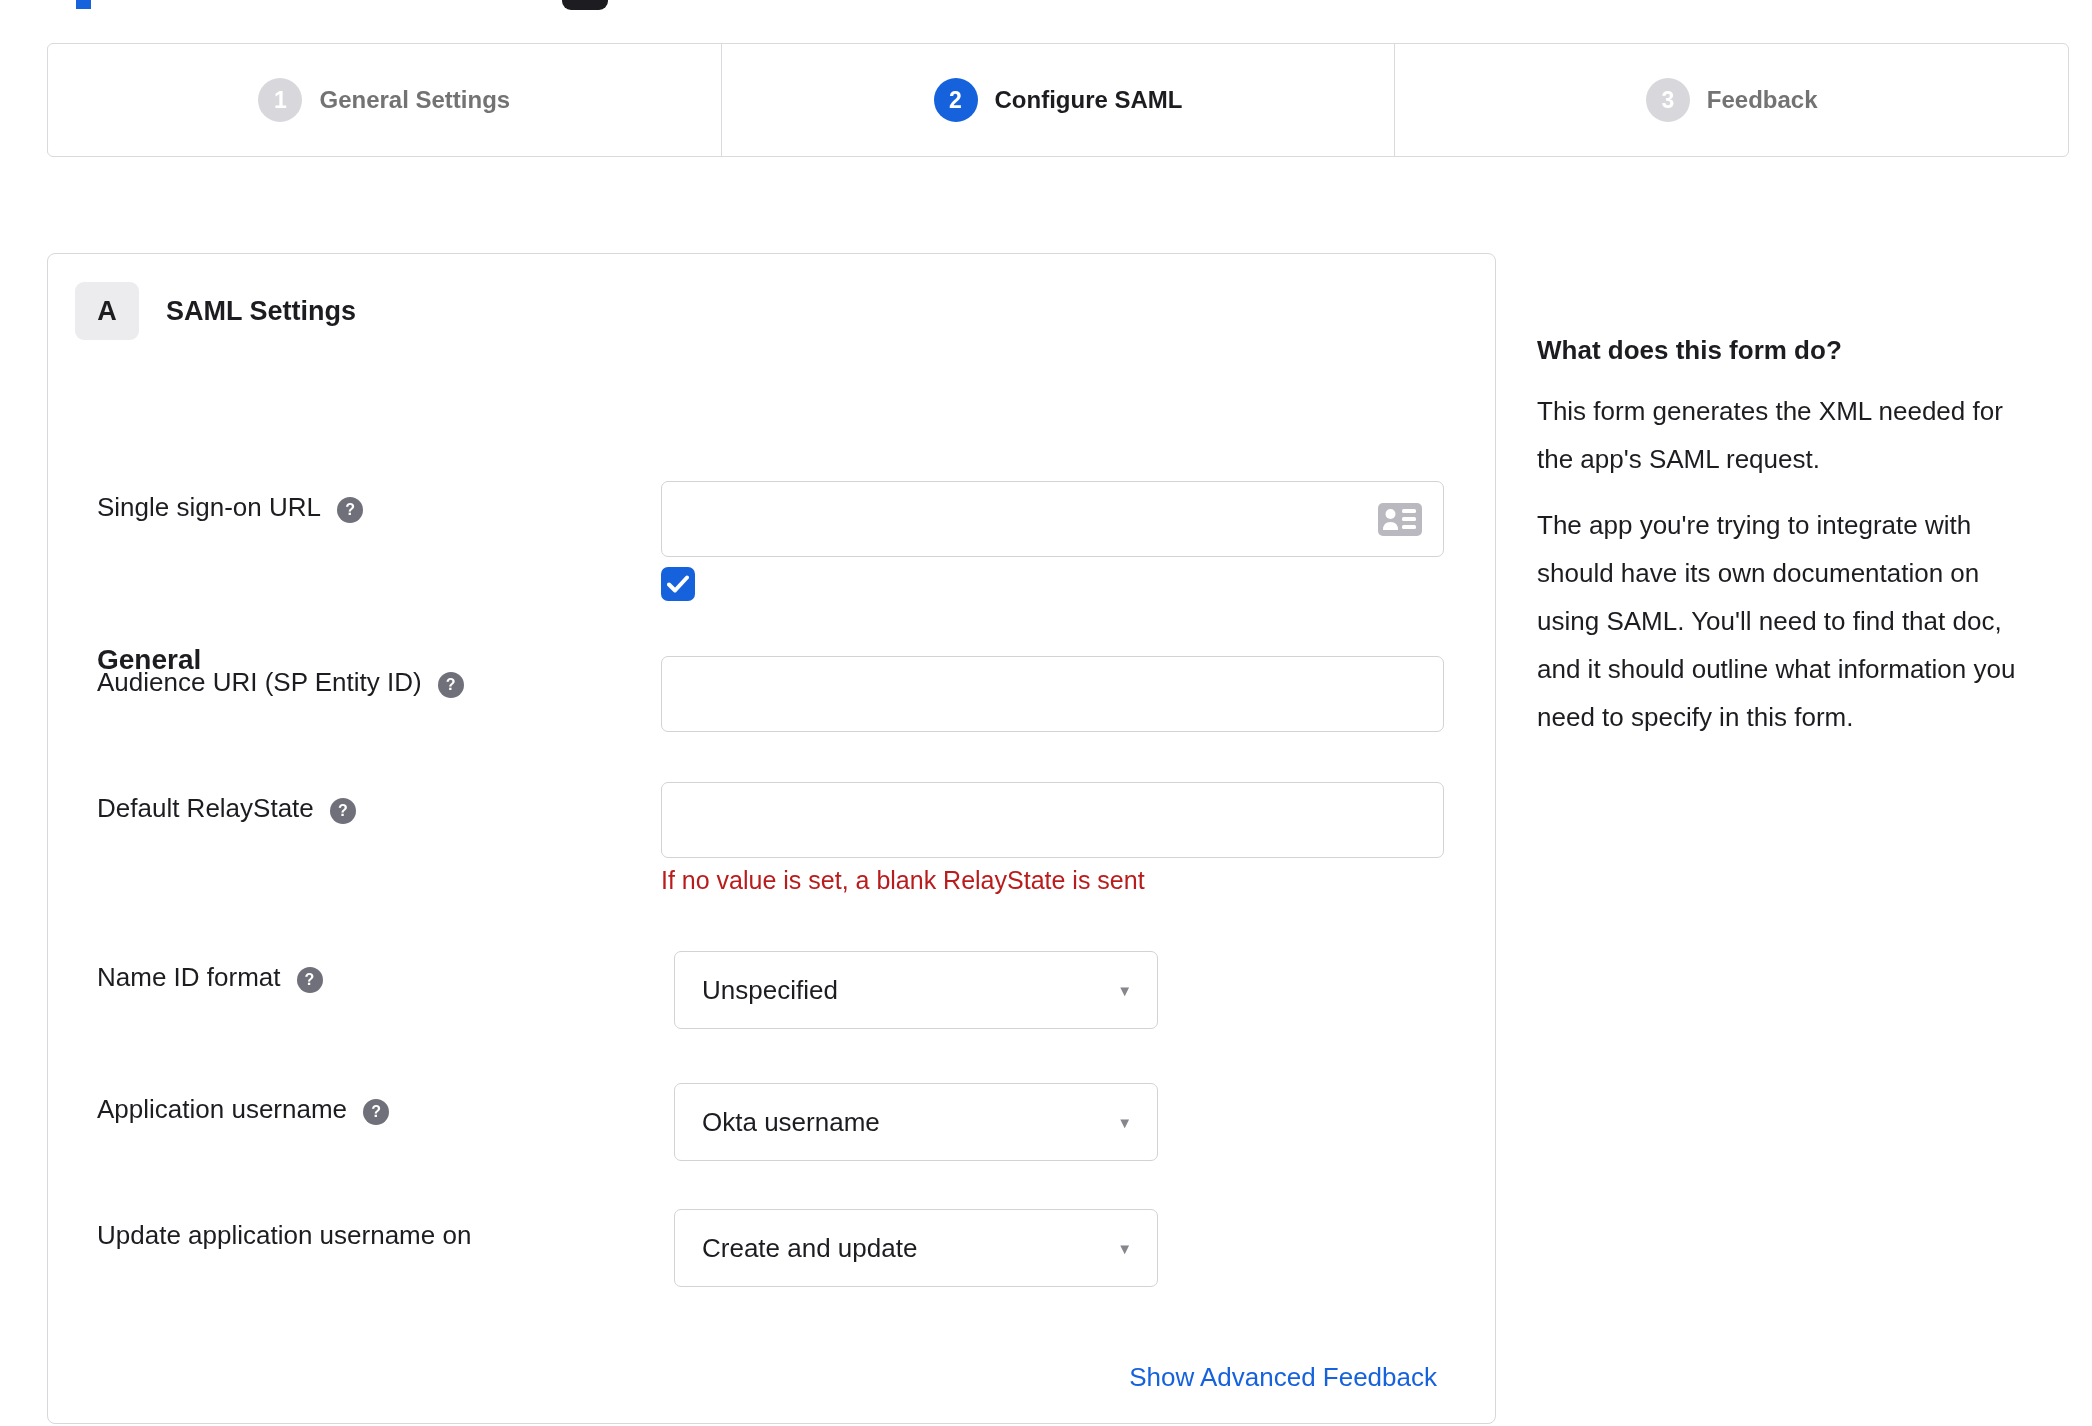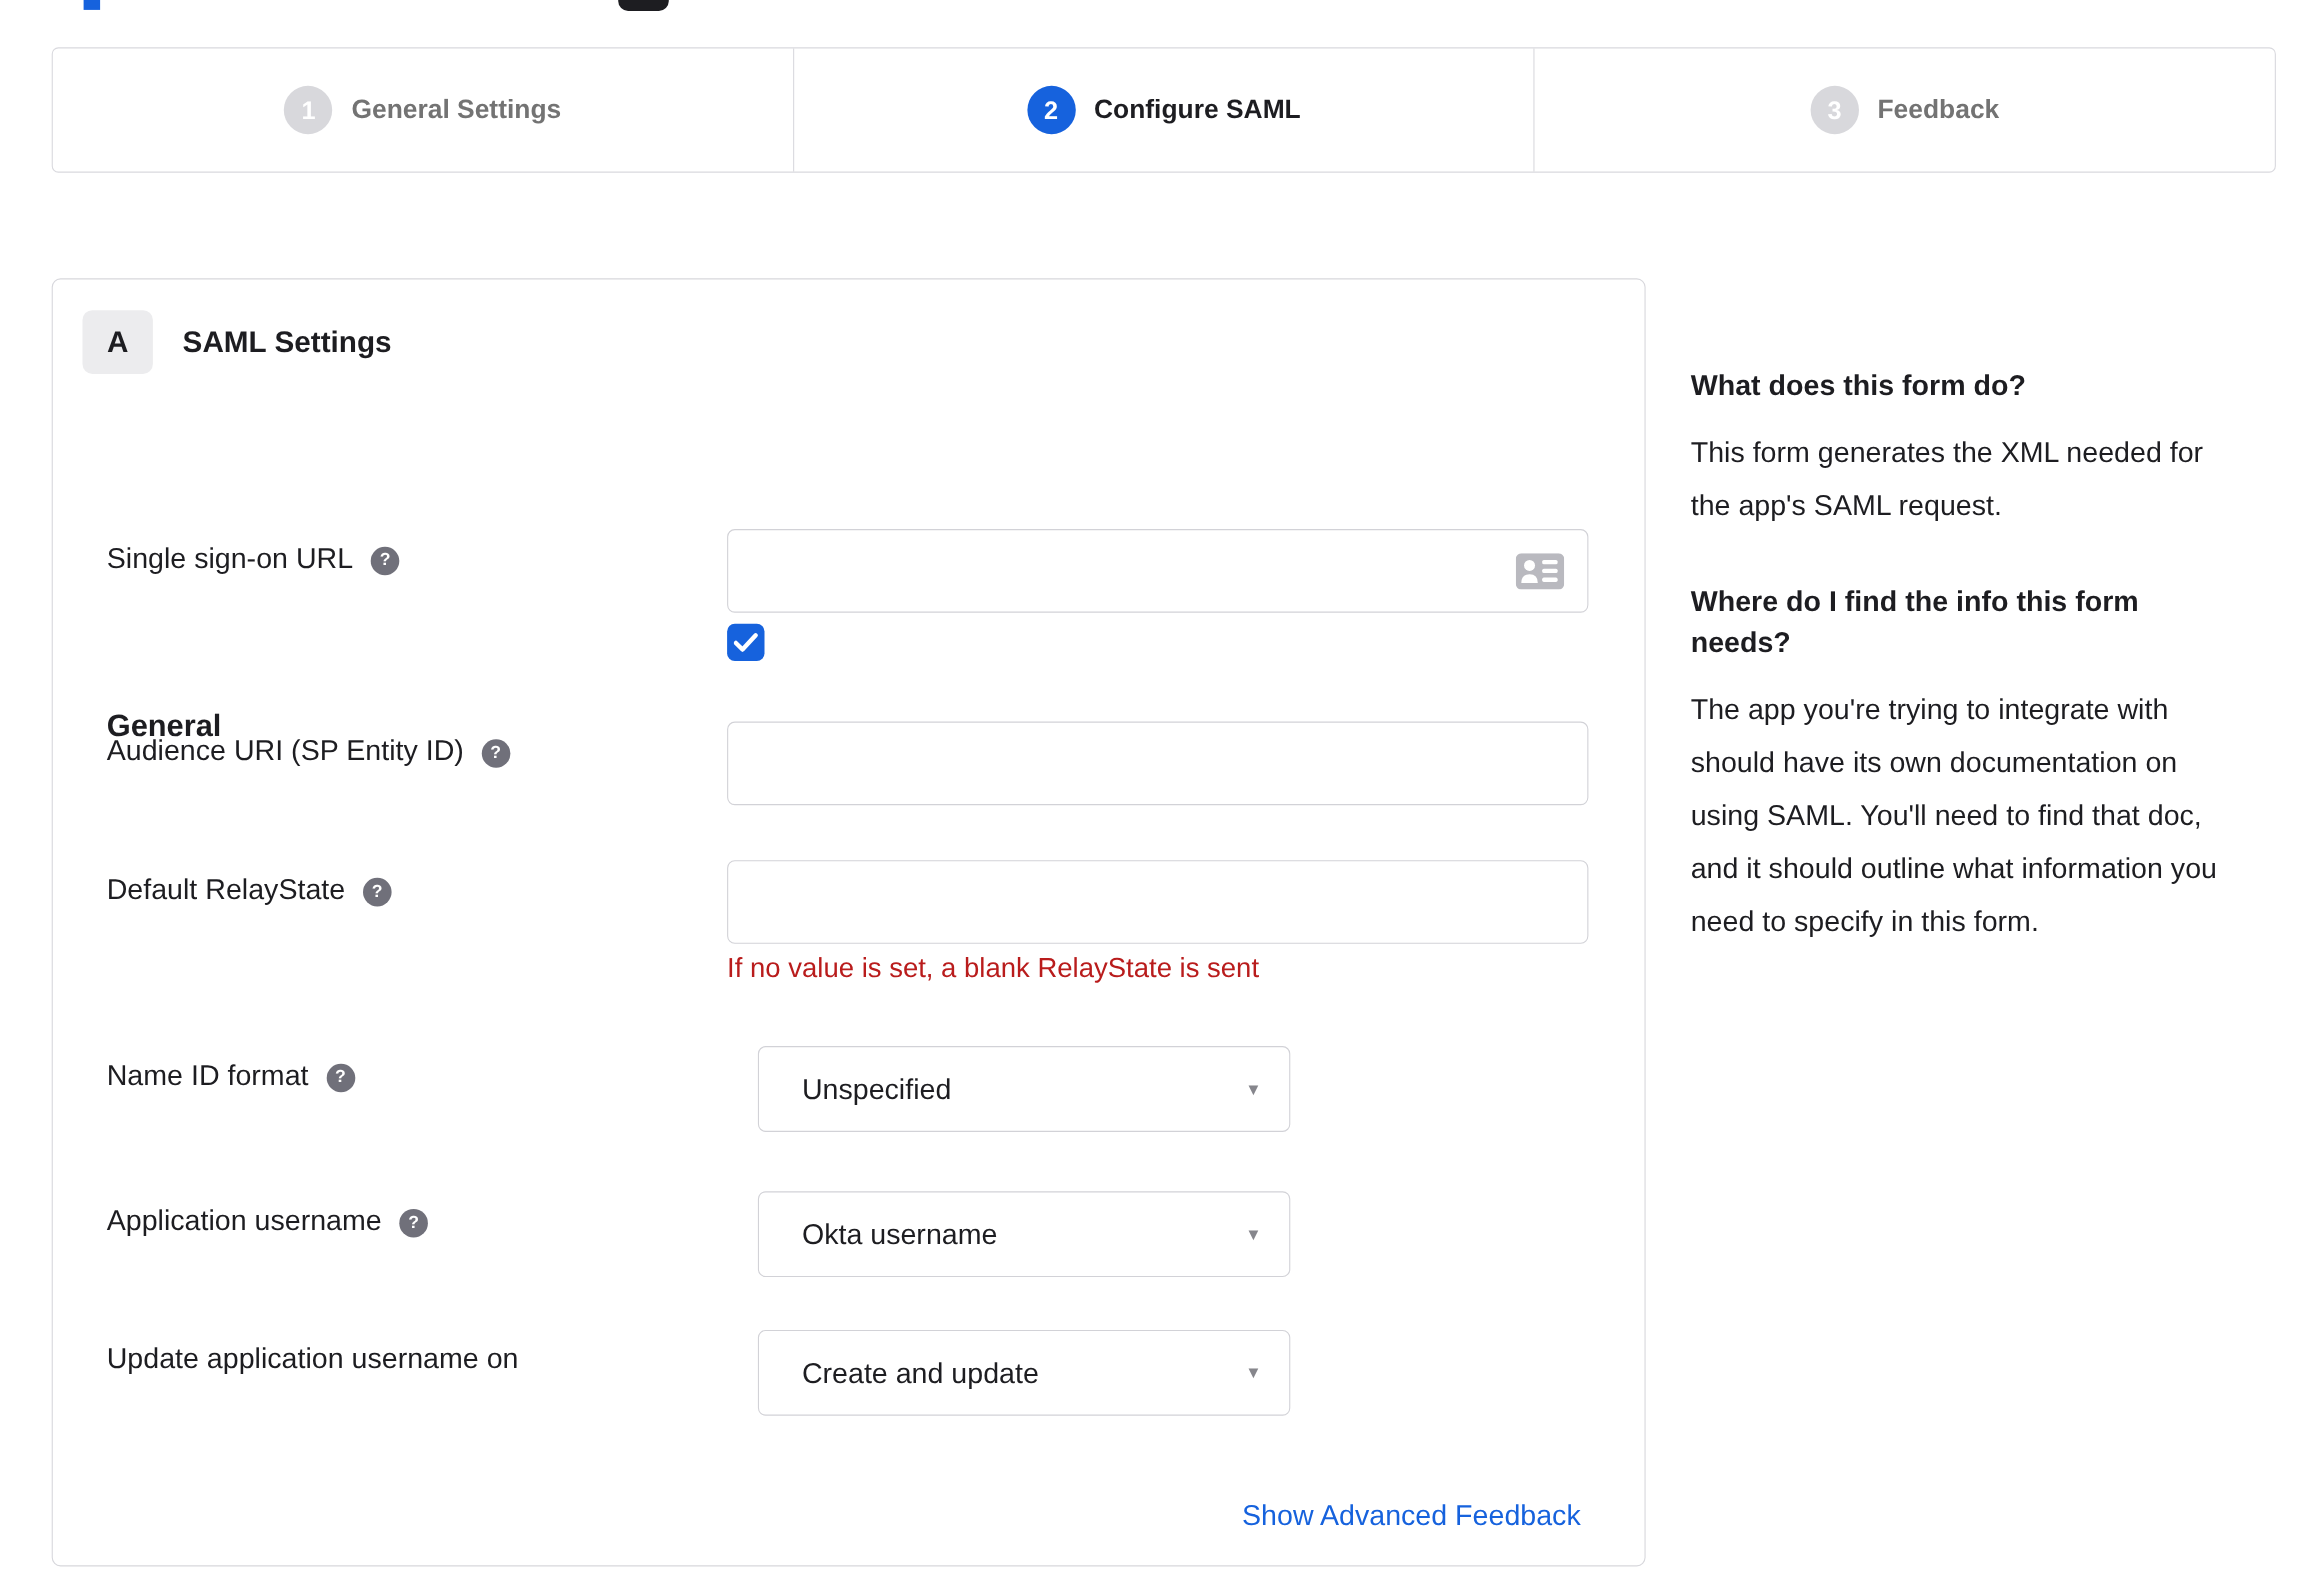--- a/index.html
+++ b/index.html
@@ -39,22 +39,22 @@
   .tinput { left:613px; width:783px; height:76px; border:1px solid #d2d2d7; border-radius:7px;
             background:#fff; font-size:25px; padding:0 70px 0 24px; color:#1d1d21; outline:none;
             font-family:inherit; }
   .card-icon { width:44px; height:33px; }
 
   .checkbox { left:613px; top:313px; width:34px; height:34px; background:#1662dd; border-radius:7px;
               display:flex; align-items:center; justify-content:center; }
   .cb-label { left:665px; top:317px; font-size:25px; white-space:nowrap; }
   .helper { left:613px; top:612px; font-size:25px; color:#b91c1c; white-space:nowrap; }
 
-  .select { left:641px; width:484px; height:78px; border:1px solid #d2d2d7; border-radius:7px;
-            background:#fff; display:flex; align-items:center; padding-left:39px; font-size:26px; }
+  .select { left:626px; width:484px; height:78px; border:1px solid #d2d2d7; border-radius:7px;
+            background:#fff; display:flex; align-items:center; padding-left:27px; font-size:26px; }
   .caret { position:absolute; right:25px; top:50%; transform:translateY(-46%); font-size:15px; color:#86868c; }
 
   .adv-link { top:1108px; right:58px; font-size:26px; font-weight:500; color:#1662dd;
               text-decoration:none; white-space:nowrap; }
 
   
   .sidebar { left:1537px; top:331px; width:500px; }
   .sb-q { font-weight:bold; font-size:26px; line-height:38px; max-width:480px; }
   .sb-a { font-size:26px; line-height:48px; margin-top:18px; max-width:482px; }
   .sb-q2 { margin-top:44px; }
@@ -145,15 +145,14 @@
     <span>Create and update</span>
     <span class="caret">▼</span>
   </div>
 
   <a class="abs adv-link" href="#">Show Advanced Feedback</a>
 </div>
 
 <div class="abs sidebar">
   <div class="sb-q">What does this form do?</div>
   <div class="sb-a">This form generates the XML needed for the app's SAML request.</div>
-  <div class="sb-q sb-q2">Where do I find the info this form needs?</div>
   <div class="sb-a">The app you're trying to integrate with should have its own documentation on using SAML. You'll need to find that doc, and it should outline what information you need to specify in this form.</div>
 </div>
 
 </body></html>

